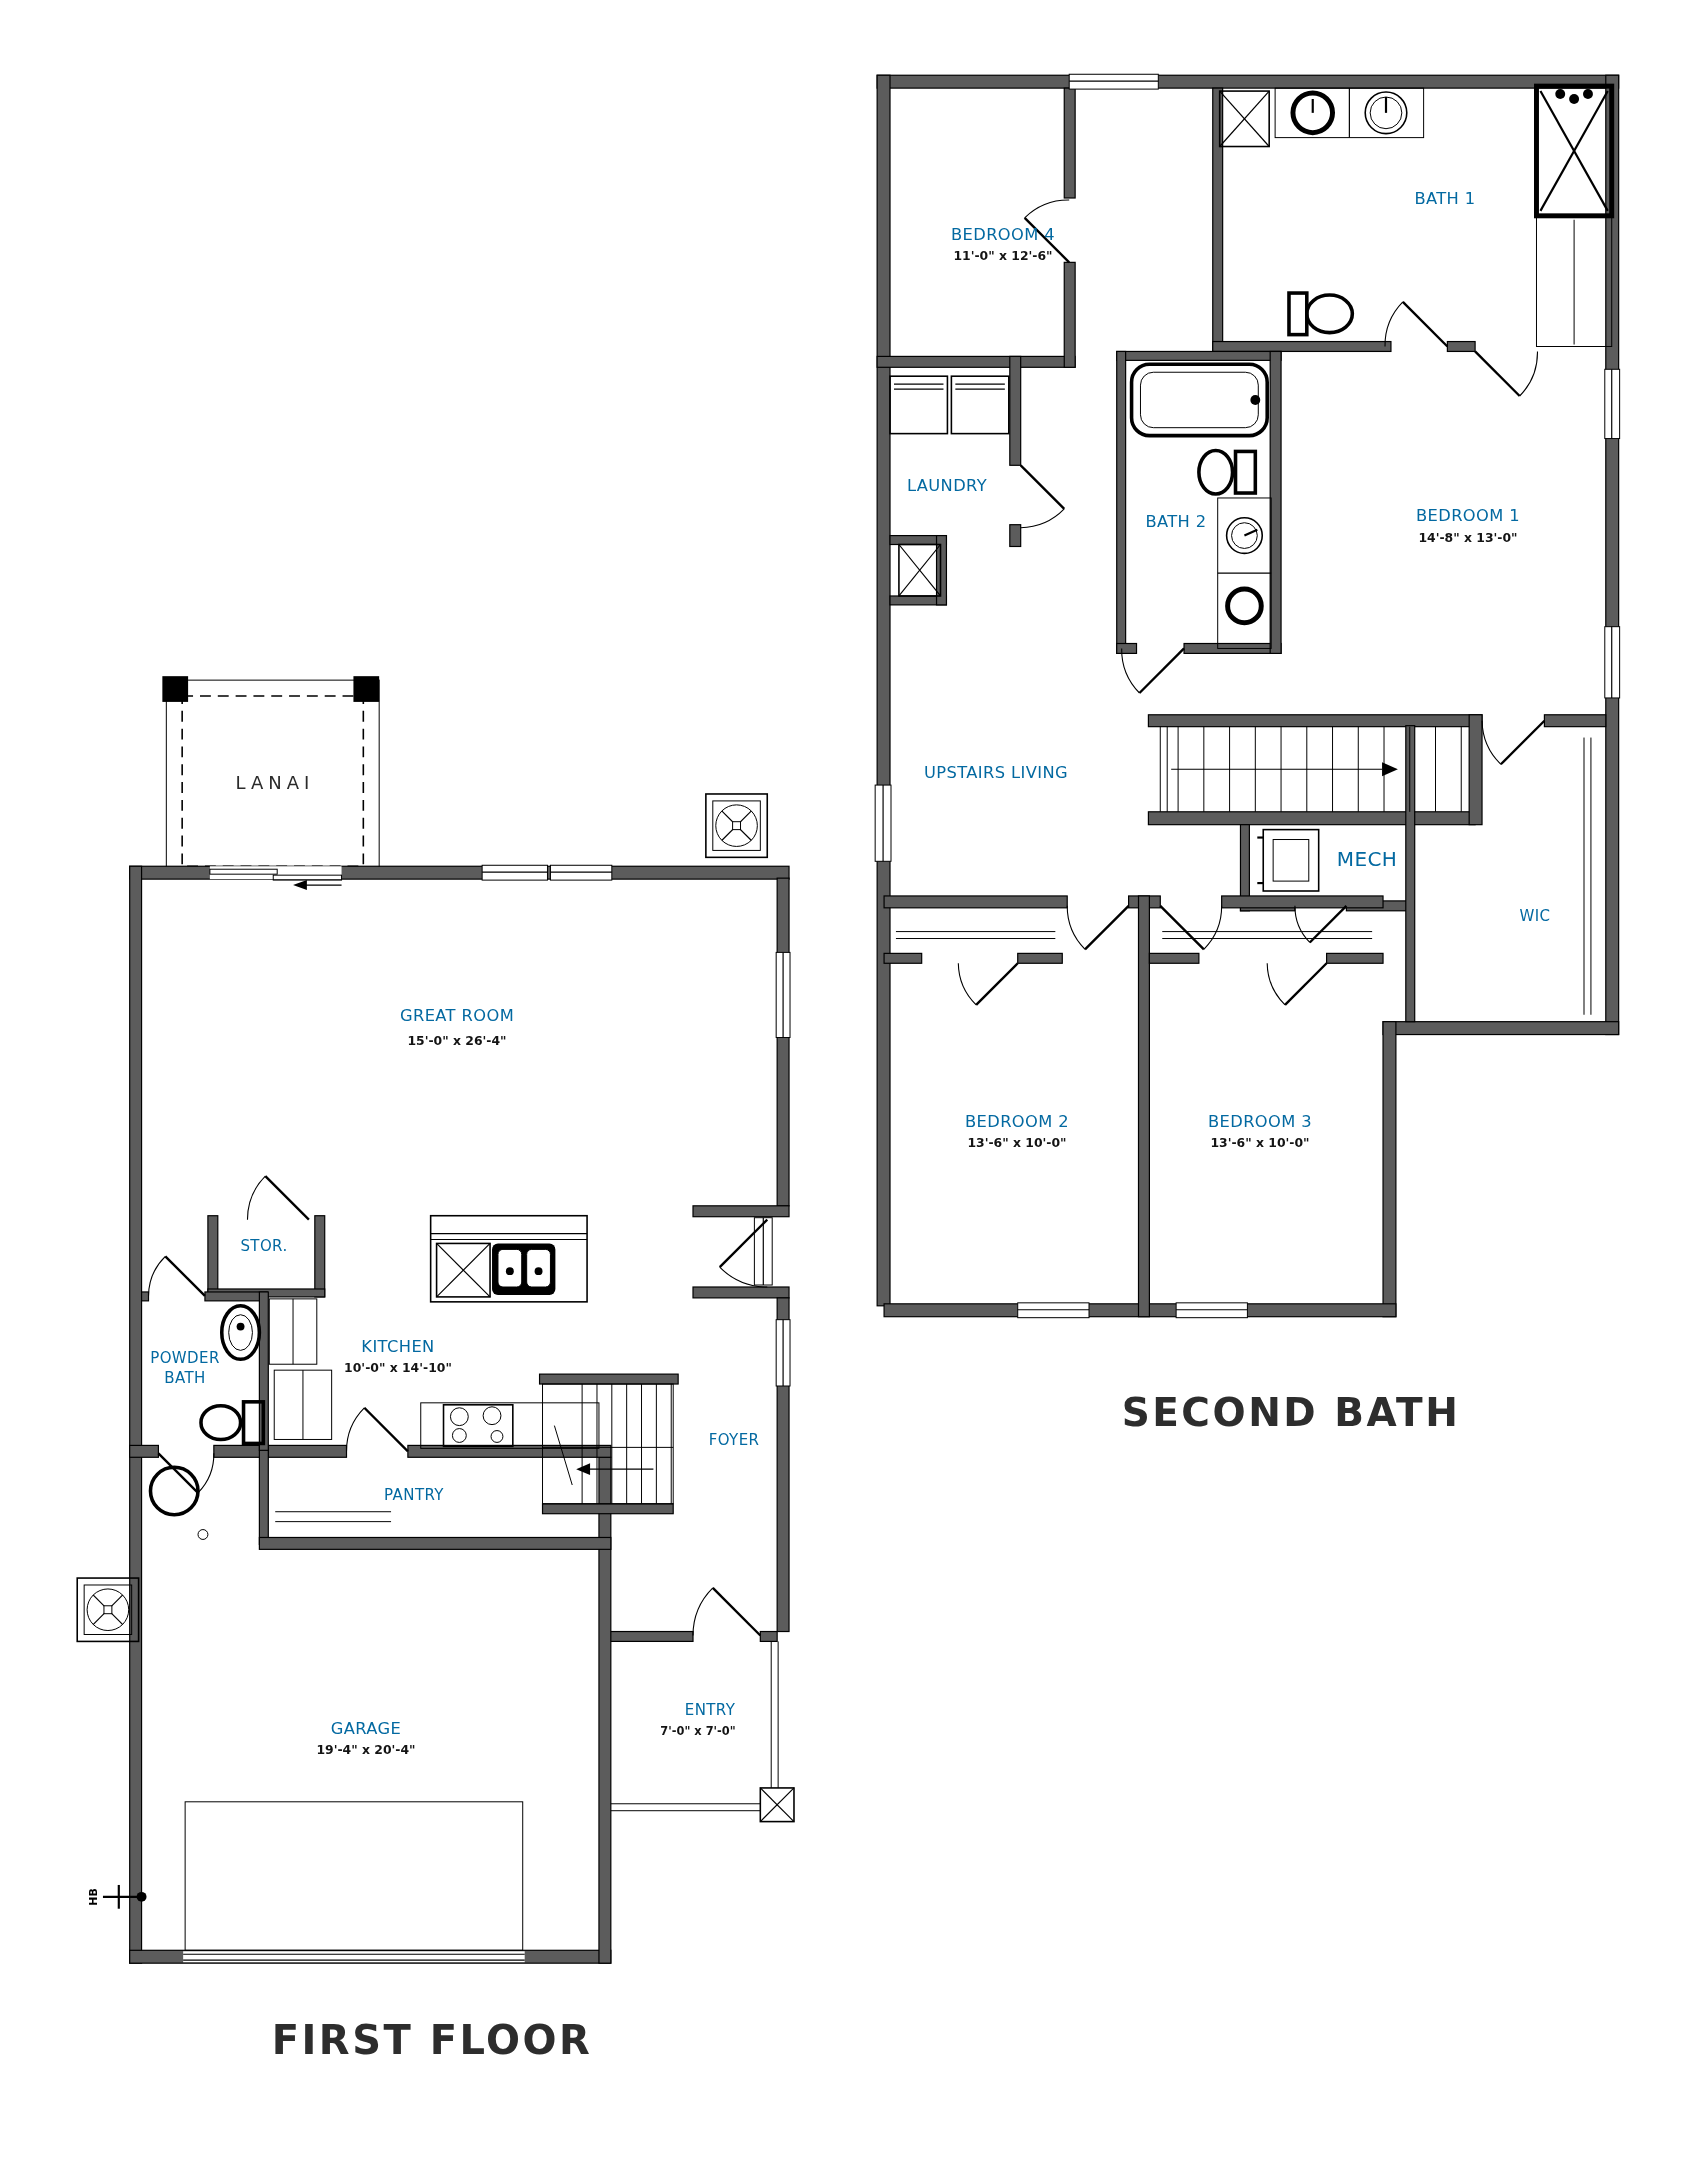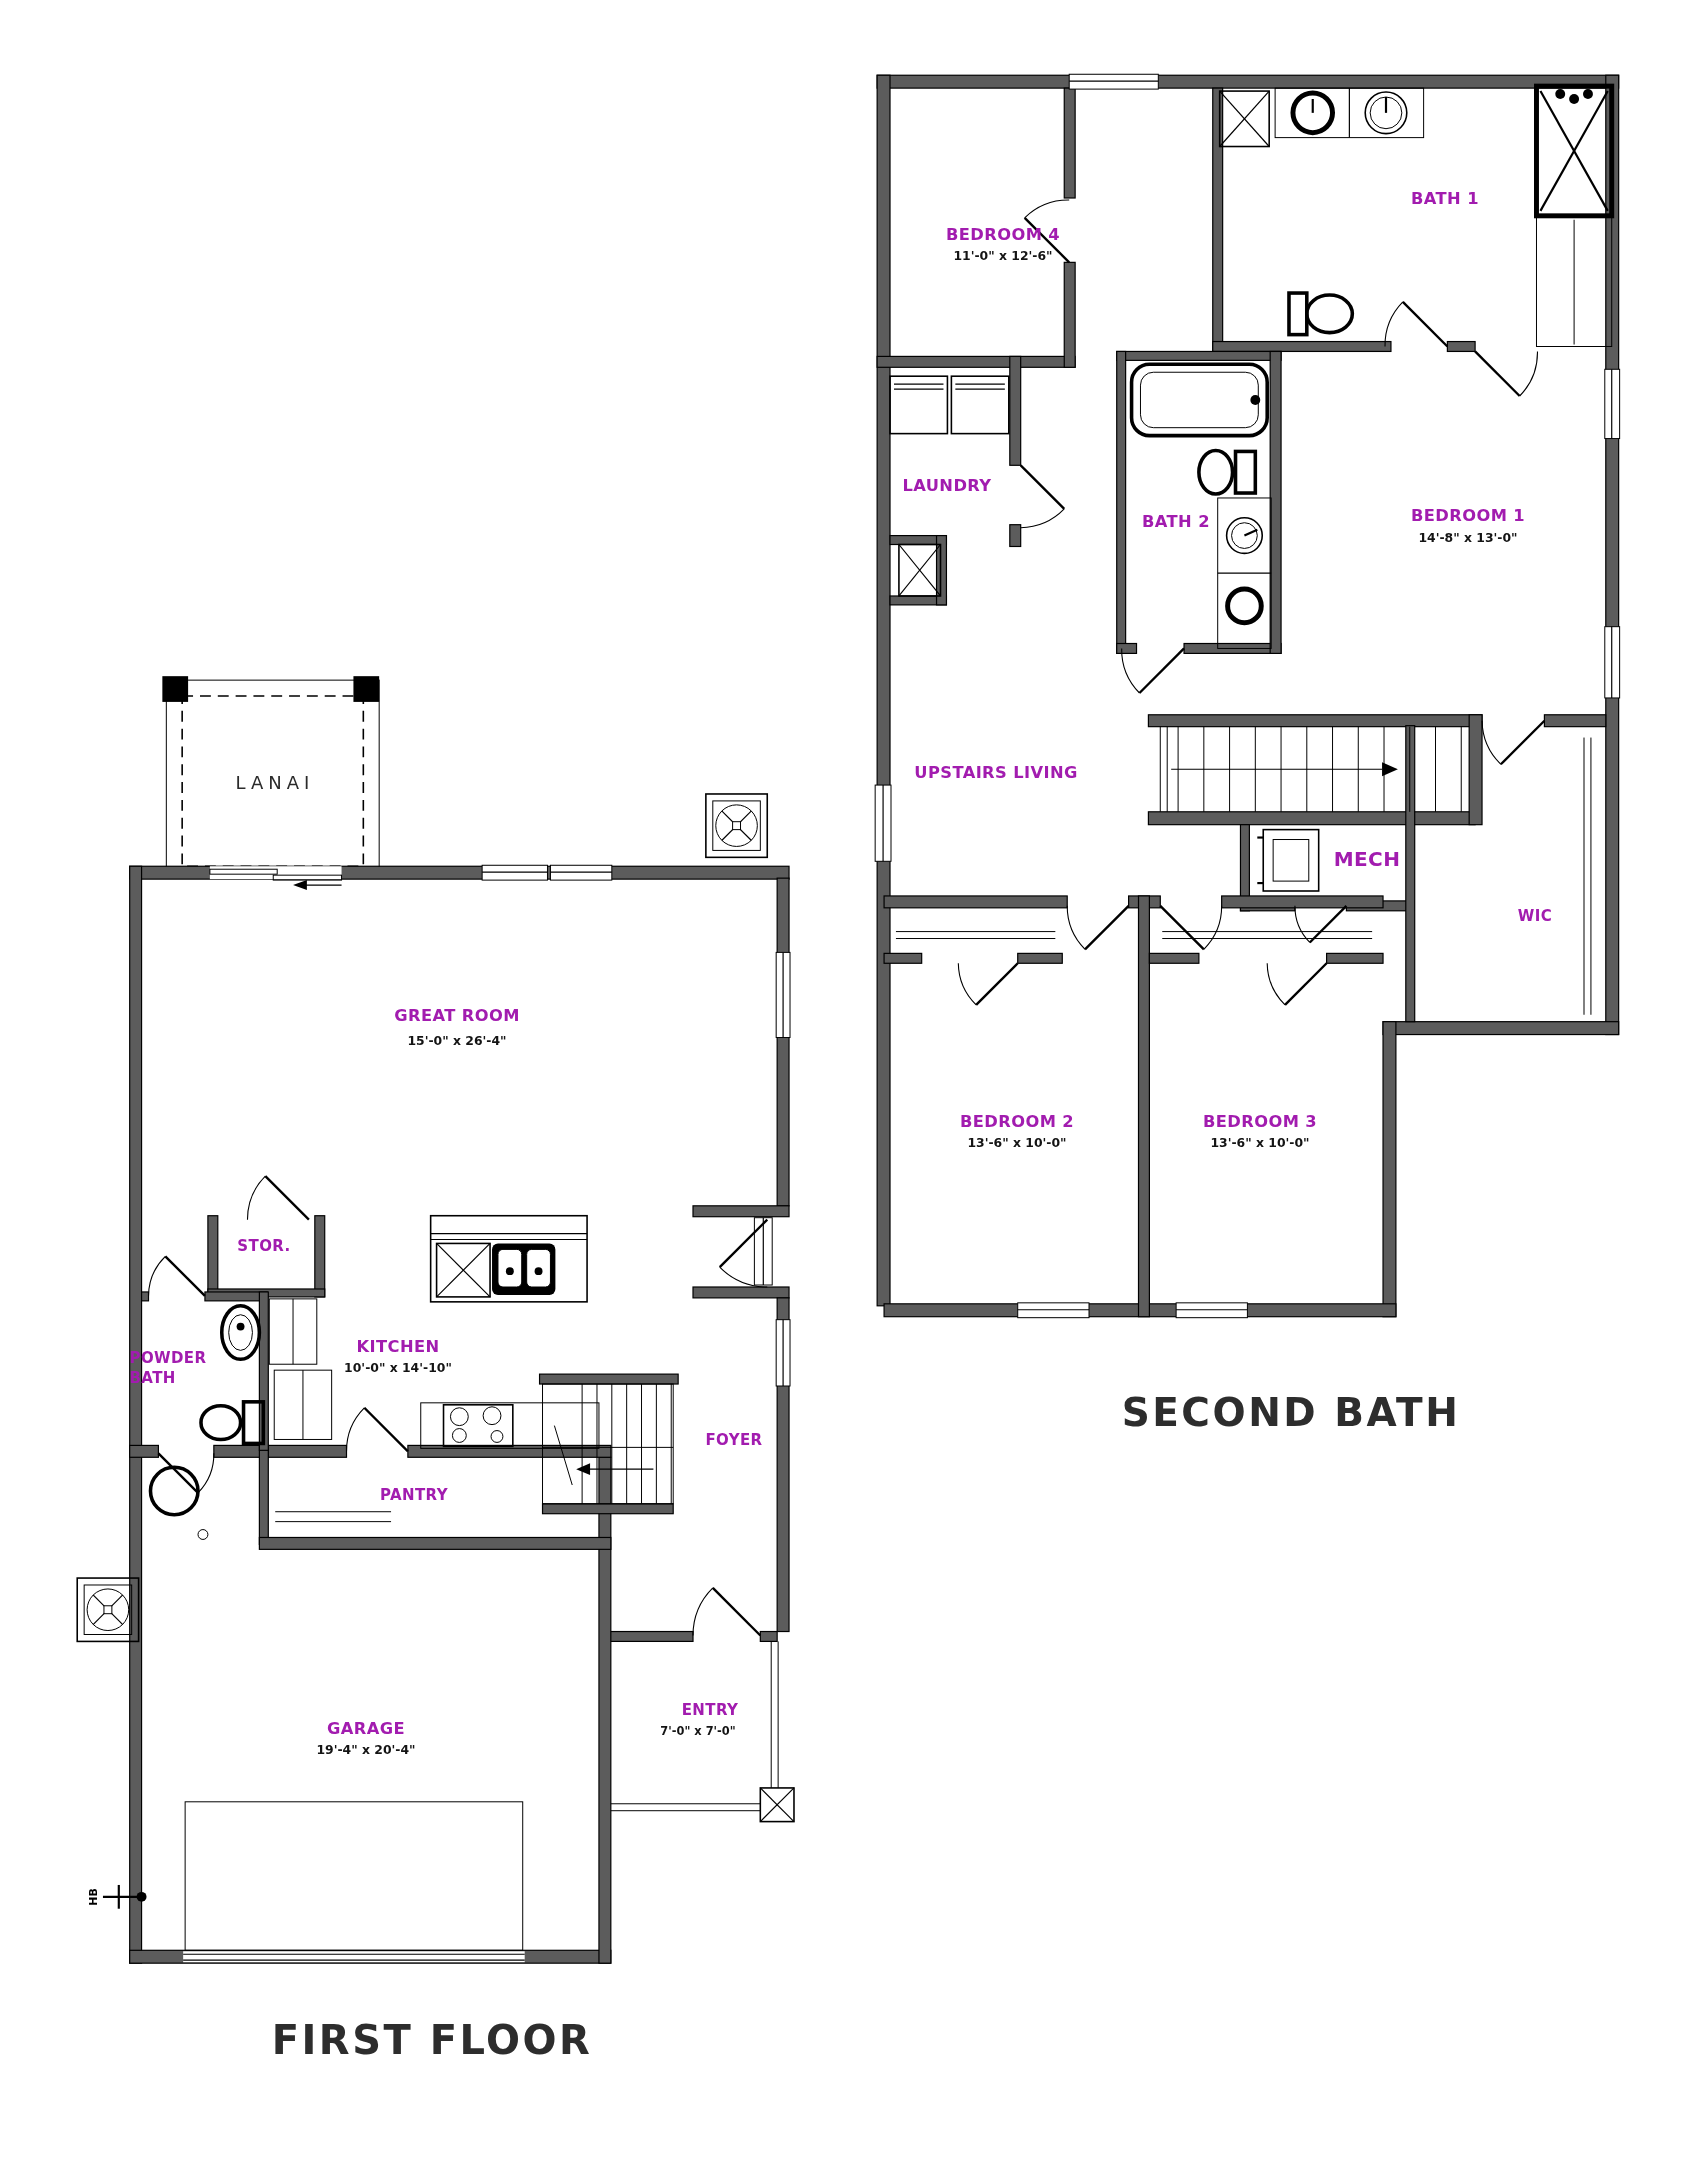--- a/index.html
+++ b/index.html
@@ -13,25 +13,25 @@
   .t2{fill:none;stroke:#000;stroke-width:3.6;}
   .t3{fill:none;stroke:#000;stroke-width:5;}
   .ln{stroke:#000;stroke-width:1.2;}
   .ln2{stroke:#000;stroke-width:2.2;}
   .win{fill:#fff;stroke:#000;stroke-width:1;}
   .leaf{fill:none;stroke:#000;stroke-width:2.4;}
   .arc{fill:none;stroke:#000;stroke-width:1.1;}
   .blk{fill:#000;stroke:none;}
   .dash{fill:none;stroke:#000;stroke-width:1.6;stroke-dasharray:11 7;}
   
-  .lbl{position:absolute;transform:translate(-50%,-50%);font-weight:700;font-size:16.3px;
-       color:#a21caf;letter-spacing:0.4px;white-space:nowrap;}
+  .lbl{position:absolute;transform:translate(-50%,-50%);font-weight:400;font-size:16.3px;
+       color:#0369a1;letter-spacing:0.4px;white-space:nowrap;}
   .dims{position:absolute;transform:translate(-50%,-50%);font-weight:700;font-size:12.4px;
        color:#141414;white-space:nowrap;}
-  .powder{white-space:normal;width:111px;line-height:1.35;}
+  .powder{white-space:normal;width:111px;text-align:center;line-height:1.35;}
   .lanai{position:absolute;transform:translate(-50%,-50%);font-weight:400;font-size:18px;
        letter-spacing:5px;color:#2b2b2b;white-space:nowrap;}
   .title{position:absolute;transform:translate(-50%,-50%);font-weight:800;font-size:40px;
        letter-spacing:2.5px;color:#2d2d2d;white-space:nowrap;}
   .hb{position:absolute;transform:translate(-50%,-50%) rotate(-90deg);font-weight:700;
       font-size:11px;color:#000;}
 </style>
 </head>
 <body>
 

